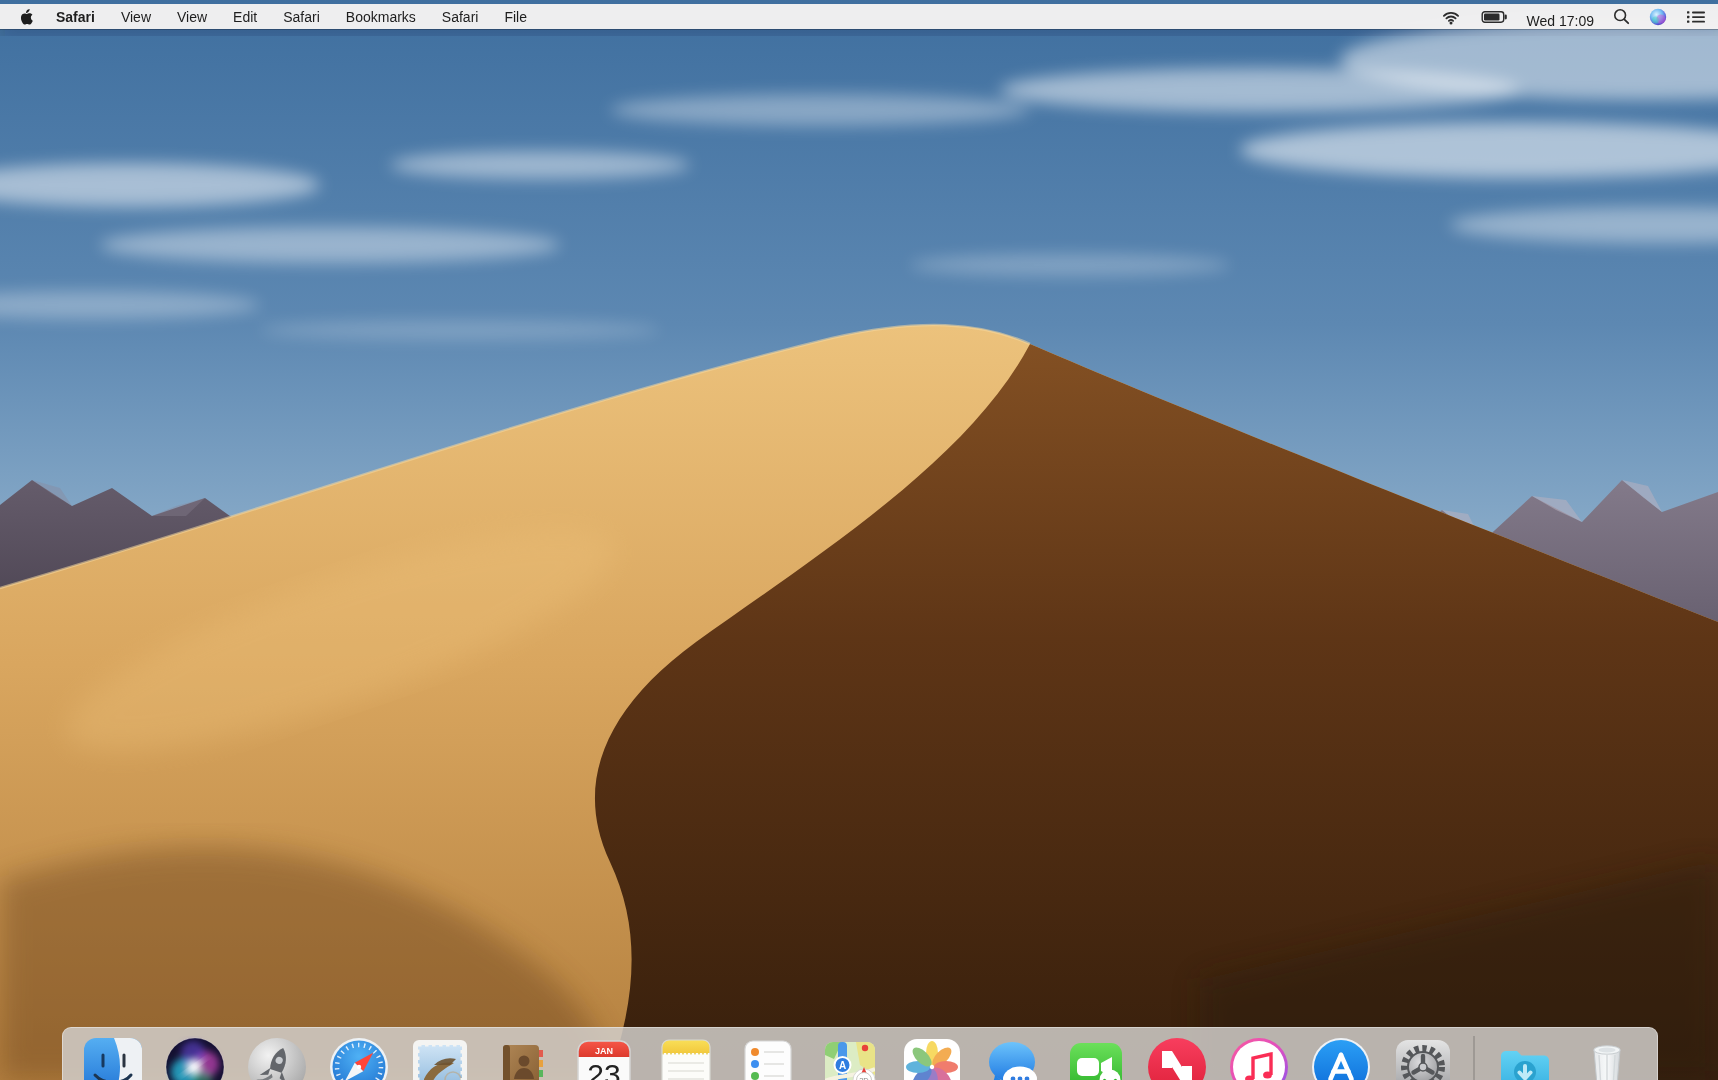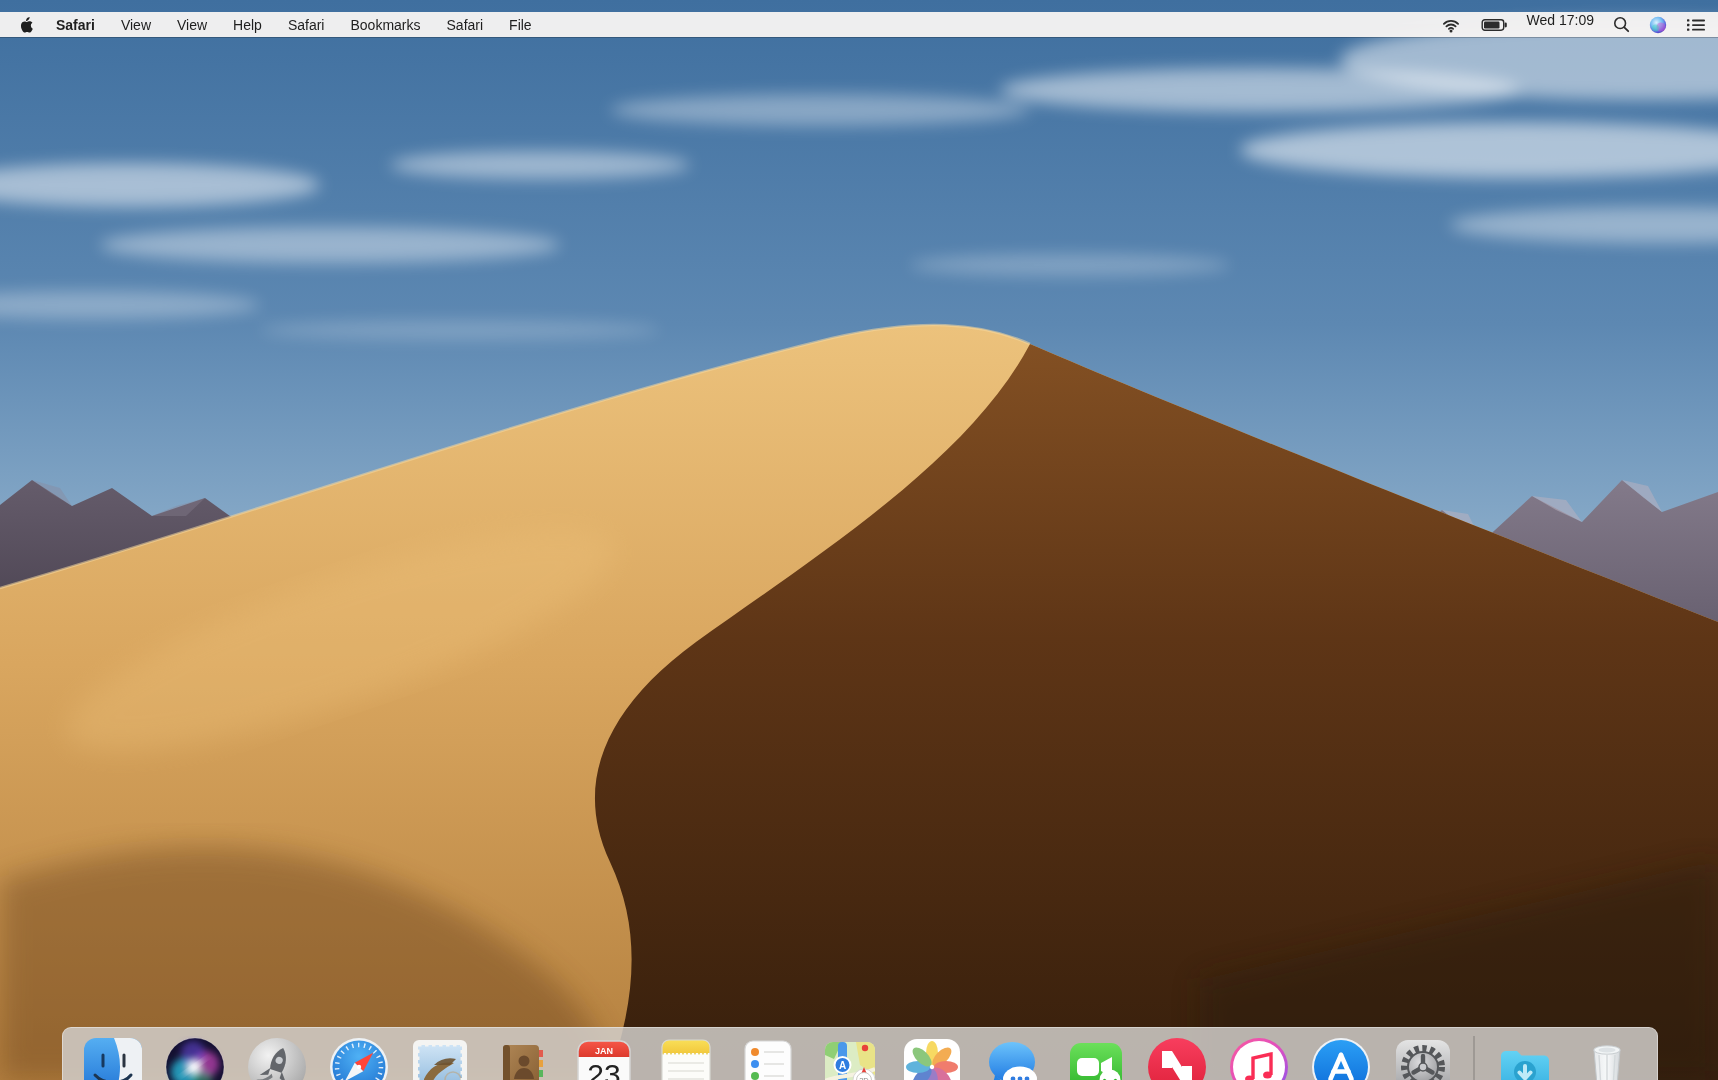--- a/index.html
+++ b/index.html
@@ -2,30 +2,30 @@
 <html><head>
 <meta charset="utf-8">
 <style>
   html,body{margin:0;padding:0;background:#000;}
   .screen{position:relative;width:1718px;height:1080px;overflow:hidden;
           font-family:"Liberation Sans",sans-serif;-webkit-font-smoothing:antialiased;}
   .wallpaper{position:absolute;inset:0;}
   .wallpaper svg{display:block;width:100%;height:100%;}
 
   
-  .menubar{position:absolute;top:12px;left:0;right:0;height:25px;
+  .menubar{position:absolute;top:4px;left:0;right:0;height:25px;
            background:rgba(246,244,242,.96);
            box-shadow:0 1px 0 rgba(0,0,0,.22);
            display:flex;align-items:center;justify-content:space-between;
            font-size:14px;color:#1e1e1e;z-index:30;}
   .mb-left{display:flex;align-items:center;height:100%;padding-left:18px;}
   .mb-item{padding:0 13px;height:100%;display:flex;align-items:center;cursor:default;white-space:nowrap;}
   .mb-item.app{font-weight:700;}
   .apple-menu{padding:0 10px 0 2px;display:flex;align-items:center;height:100%;}
-  .mb-right{display:flex;align-items:flex-start;height:100%;gap:19px;padding-right:12px;}
+  .mb-right{display:flex;align-items:flex-end;height:100%;gap:19px;padding-right:12px;}
   .status-icon{display:flex;align-items:center;height:100%;}
   .mb-clock{white-space:nowrap;}
 
   
   .dock{position:absolute;left:62px;top:1027px;width:1596px;height:87px;
         background:rgba(209,206,202,.85);
         border:1px solid rgba(255,255,255,.4);border-bottom:none;
         border-radius:9px 9px 0 0;
         display:flex;align-items:flex-start;justify-content:space-evenly;
         padding-top:7px;box-sizing:border-box;z-index:20;}
@@ -116,21 +116,21 @@
         <svg width="13" height="16" viewBox="0 0 17 21">
           <path fill="#1e1e1e" d="M11.4,3.3C12.2,2.3,12.8,1,12.6,0c-1.2,0.1-2.6,0.8-3.4,1.8C8.4,2.7,7.8,4,8,5.3C9.3,5.4,10.6,4.3,11.4,3.3z
           M14.2,11.2c0-2.4,2-3.6,2.1-3.6c-1.1-1.7-2.9-1.9-3.5-1.9c-1.5-0.2-2.9,0.9-3.7,0.9c-0.8,0-1.9-0.9-3.2-0.8
           C4.3,5.8,2.8,6.8,2,8.2c-1.7,3-0.4,7.4,1.2,9.8c0.8,1.2,1.8,2.5,3,2.5c1.2-0.1,1.7-0.8,3.1-0.8c1.4,0,1.9,0.8,3.2,0.8
           c1.3,0,2.1-1.2,2.9-2.4c0.9-1.4,1.3-2.7,1.3-2.8C16.7,15.2,14.2,14.3,14.2,11.2z"></path>
         </svg>
       </div>
       <div class="mb-item app">Safari</div>
       <div class="mb-item">View</div>
       <div class="mb-item">View</div>
-      <div class="mb-item">Help</div>
+      <div class="mb-item">Edit</div>
       <div class="mb-item">Safari</div>
       <div class="mb-item">Bookmarks</div>
       <div class="mb-item">Safari</div>
       <div class="mb-item">File</div>
     </div>
 
     <div class="mb-right">
       <div class="status-icon">
         <svg width="22" height="16" viewBox="0 0 22 16">
           <g stroke="#2c2c2c" stroke-width="1.8" fill="none" stroke-linecap="round">

